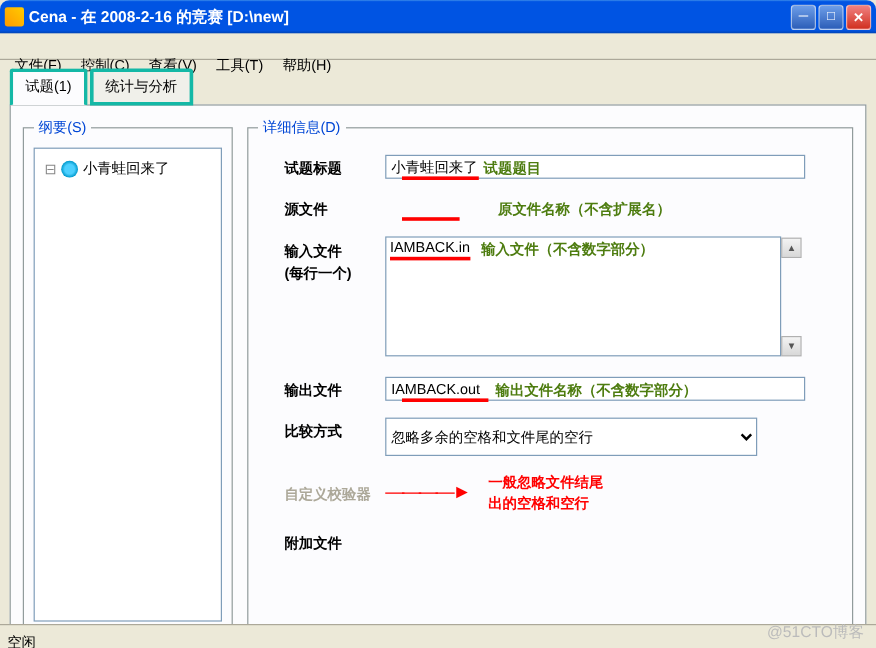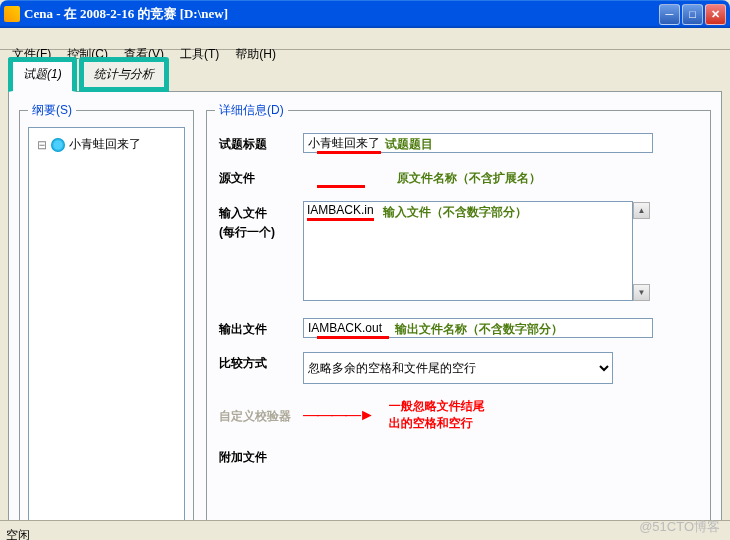--- a/index.html
+++ b/index.html
@@ -1,37 +1,37 @@
 <!DOCTYPE html>
 <html><head>
 <meta charset="utf-8">
 <style>
 * { box-sizing: border-box; margin: 0; padding: 0; }
 body { font-family: "SimSun", "Microsoft YaHei", sans-serif; font-size: 12px; background: #ece9d8; width: 730px; height: 540px; overflow: hidden; position: relative; }
 .titlebar { height: 28px; background: linear-gradient(to bottom, #3c8cea 0%, #0054e3 5%, #0054e3 90%, #0042b0 100%); color: white; display: flex; align-items: center; padding: 0 4px; border-radius: 8px 8px 0 0; }
 .titlebar .icon { width: 16px; height: 16px; margin-right: 4px; background: linear-gradient(45deg, #ff9900, #ffcc00); border-radius: 2px; }
-.titlebar .title { flex: 1; font-weight: bold; font-size: 13px; font-family: Liberation Serif, serif; }
+.titlebar .title { flex: 1; font-weight: bold; font-size: 13px; font-family: Liberation Sans, sans-serif; }
 .winbtns { display: flex; gap: 2px; }
 .winbtn { width: 21px; height: 21px; border: 1px solid #fff8; border-radius: 3px; color: white; font-weight: bold; font-size: 11px; display: flex; align-items: center; justify-content: center; cursor: pointer; }
 .winbtn.min, .winbtn.max { background: linear-gradient(to bottom, #6c9de8, #2c5eb8); }
 .winbtn.close { background: linear-gradient(to bottom, #f08080, #d03020); }
 .menubar { height: 22px; background: #ece9d8; border-bottom: 1px solid #aca899; display: flex; align-items: center; padding: 0 4px; }
 .menubar span { padding: 2px 8px; cursor: pointer; margin-top: 32px; }
 .tabs { display: flex; margin: 6px 8px 0 8px; position: relative; top: 1px; }
-.tab { padding: 4px 10px; border: 5px solid #14b8a6; background: #f0f0ea; cursor: pointer; margin-right: 2px; border-radius: 3px 3px 0 0; font-style: italic; }
+.tab { padding: 4px 10px; border: 3px solid #14b8a6; background: #f0f0ea; cursor: pointer; margin-right: 2px; border-radius: 3px 3px 0 0; }
 .tab.active { background: #fcfcfe; border-bottom: 1px solid #fcfcfe; }
 .tabpanel { margin: 0 8px 8px 8px; border: 1px solid #919b9c; background: #fcfcfe; height: 452px; padding: 10px; display: flex; gap: 12px; }
 fieldset { border: 1px solid #919b9c; padding: 8px; }
 legend { color: #0046d5; padding: 0 4px; }
 .outline { width: 175px; height: 100%; }
 .tree { border: 1px solid #7f9db9; background: white; height: 395px; padding: 6px; }
 .treenode { display: flex; align-items: center; gap: 4px; padding: 2px; }
 .treenode .ticon { width: 14px; height: 14px; background: radial-gradient(circle, #4dd0ff 40%, #0099cc 70%); border-radius: 50%; }
 .details { flex: 1; height: 100%; }
-.detailbody { display: flex; flex-direction: column; gap: 14px; padding: 6px 4px; }
+.detailbody { display: flex; flex-direction: column; gap: 14px; padding: 6px 4px; margin-left: 18px; }
 .row { display: flex; align-items: flex-start; gap: 12px; position: relative; }
 .lbl { width: 72px; font-weight: bold; padding-top: 3px; }
 .lbl2 { font-weight: bold; }
 .rowmulti .lbl { line-height: 1.6; }
 input[type=text] { border: 1px solid #7f9db9; padding: 2px 4px; font-size: 12px; height: 20px; font-family: inherit; }
 .inp-title { width: 350px; }
 .inp-src { width: 80px; }
 textarea { border: 1px solid #7f9db9; font-family: inherit; font-size: 12px; padding: 2px 4px; resize: none; }
 .ta-in { width: 330px; height: 100px; }
 select { border: 1px solid #7f9db9; font-size: 12px; width: 310px; height: 32px; font-family: inherit; background: white; }

